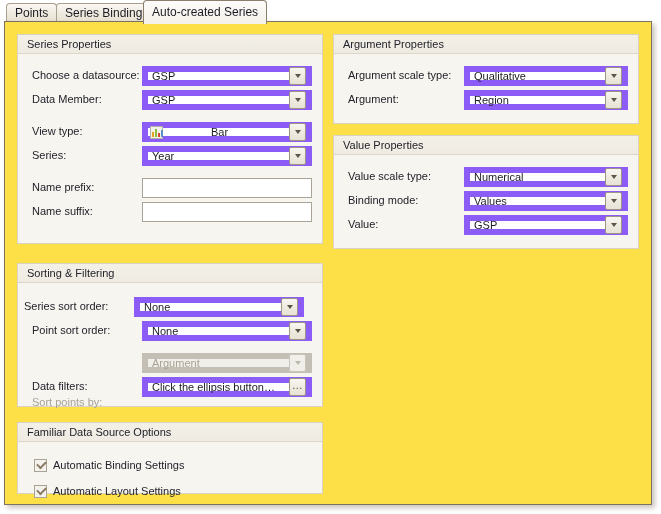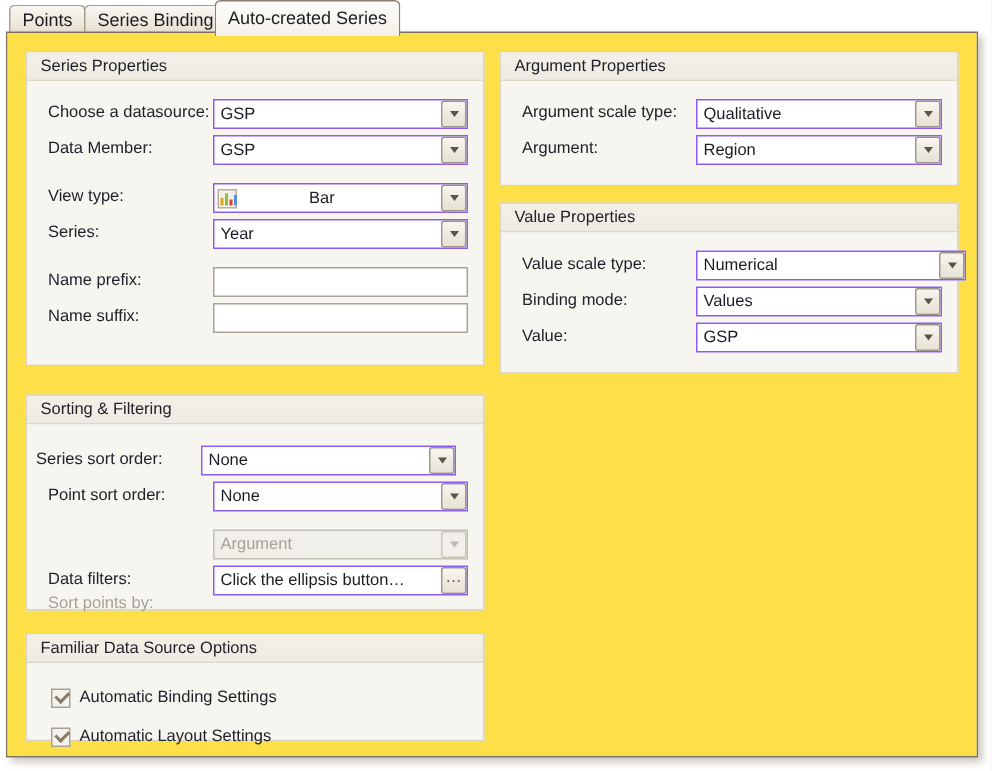--- a/index.html
+++ b/index.html
@@ -116,21 +116,21 @@
   }
   .row-label.disabled { color: #a8a296; margin-top: 40px; }
 
   
   .field {
     position: absolute;
     top: 0;
     height: 20px;
     box-sizing: border-box;
     background: #ffffff;
-    border: 1px solid #8b5cf6;
+    border: 6px solid #8b5cf6;
     display: flex;
     align-items: center;
   }
   .field.disabled {
     background: #f1efe9;
     border-color: #c4bfb4;
   }
   .field-text {
     flex: 1 1 auto;
     padding-left: 4px;
@@ -430,21 +430,21 @@
 
     </div>
   </div>
 
   <div class="group" style="left:328px; top:113px; width:306px; height:114px;">
     <div class="group-header">Value Properties</div>
     <div class="group-body">
 
       <div class="row" style="left:14px; top:12px; width:280px;">
         <div class="row-label">Value scale type:</div>
-        <div class="field" style="left:116px; width:180px;">
+        <div class="field" style="left:116px; width:164px;">
           <span class="field-text">Numerical</span>
           <span class="ddbtn">
                 <span class="chev"></span>
               </span>
         </div>
       </div>
 
       <div class="row" style="left:14px; top:36px; width:280px;">
         <div class="row-label">Binding mode:</div>
         <div class="field" style="left:116px; width:164px;">

